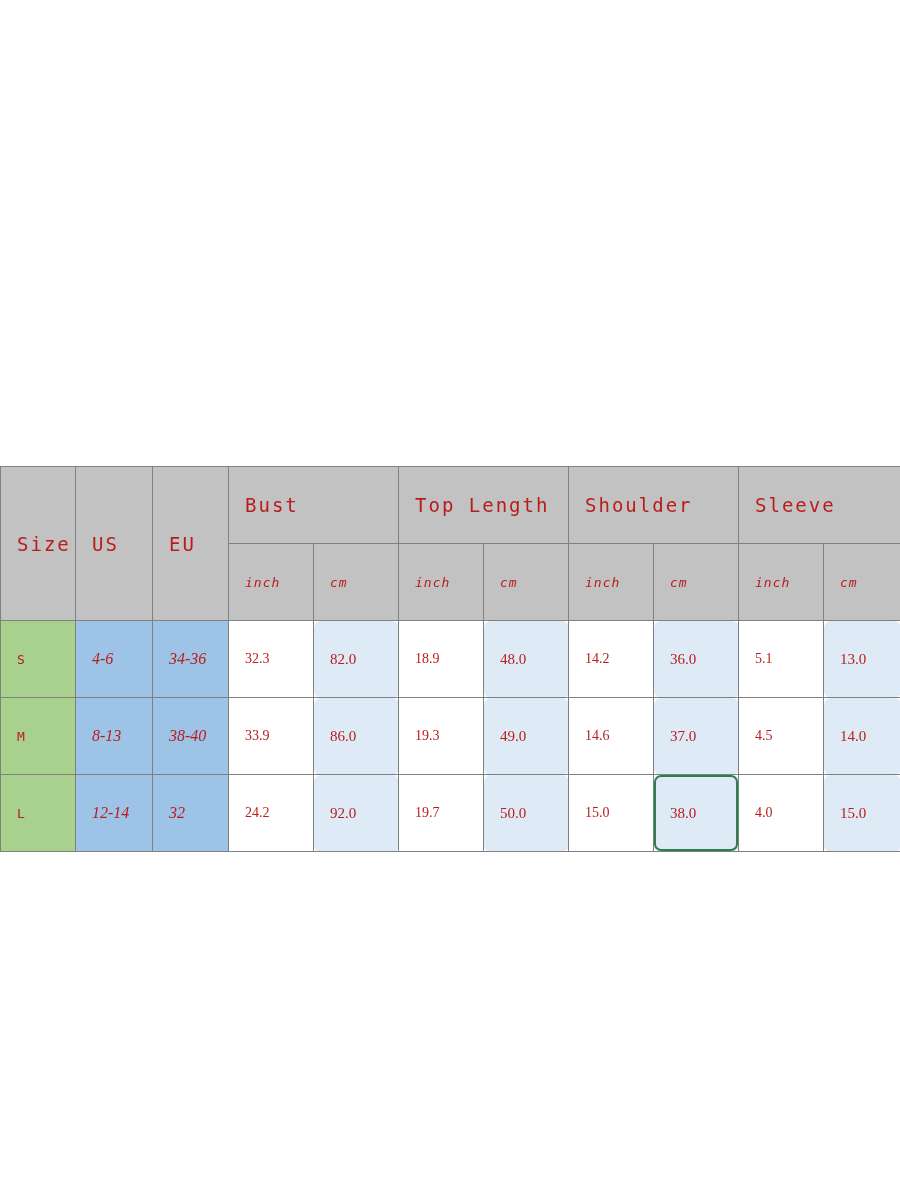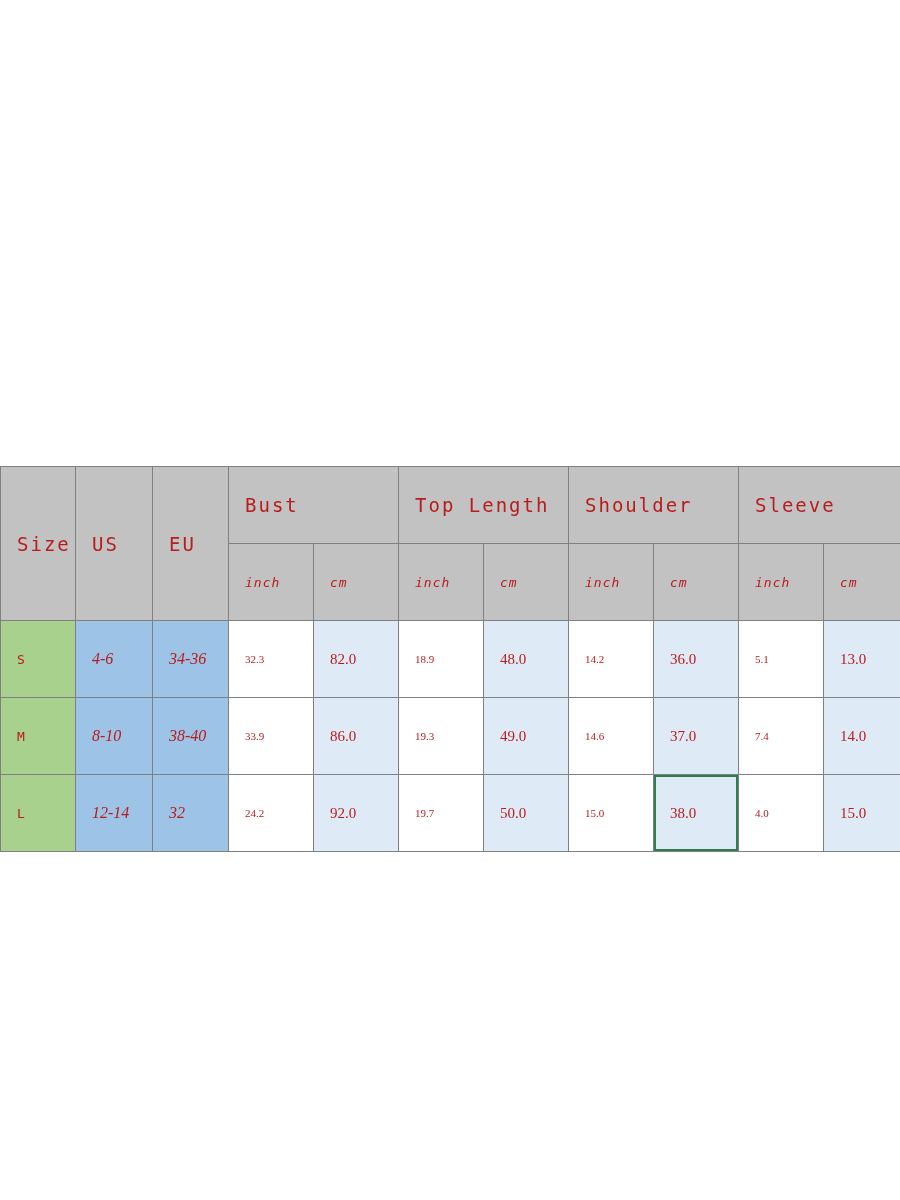--- a/index.html
+++ b/index.html
@@ -78,25 +78,26 @@
     letter-spacing: 1px;
   }
   .cell-usa {
     background: #9dc3e6;
     font-style: italic;
     font-weight: bold;
     font-size: 16px;
   }
   .cell-inch {
     background: #ffffff;
-    font-size: 11px;
+    font-size: 14px;
   }
   .cell-cm {
     background: #deebf7;
     font-size: 15px;
+    border-radius: 7px;
   }
 
   
   .cell-selected {
     position: relative;
     box-shadow: inset 0 0 0 2px #2e7d4f;
   }
 </style>
 </head>
 <body>
@@ -148,29 +149,29 @@
         <td class="cell-inch">18.9</td>
         <td class="cell-cm">48.0</td>
         <td class="cell-inch">14.2</td>
         <td class="cell-cm">36.0</td>
         <td class="cell-inch">5.1</td>
         <td class="cell-cm">13.0</td>
       </tr>
 
       <tr class="datarow">
         <td class="cell-size">M</td>
-        <td class="cell-usa">8-10</td>
+        <td class="cell-usa">8-13</td>
         <td class="cell-usa">38-40</td>
         <td class="cell-inch">33.9</td>
         <td class="cell-cm">86.0</td>
         <td class="cell-inch">19.3</td>
         <td class="cell-cm">49.0</td>
         <td class="cell-inch">14.6</td>
         <td class="cell-cm">37.0</td>
-        <td class="cell-inch">7.4</td>
+        <td class="cell-inch">4.5</td>
         <td class="cell-cm">14.0</td>
       </tr>
 
       <tr class="datarow">
         <td class="cell-size">L</td>
         <td class="cell-usa">12-14</td>
         <td class="cell-usa">32</td>
         <td class="cell-inch">24.2</td>
         <td class="cell-cm">92.0</td>
         <td class="cell-inch">19.7</td>

